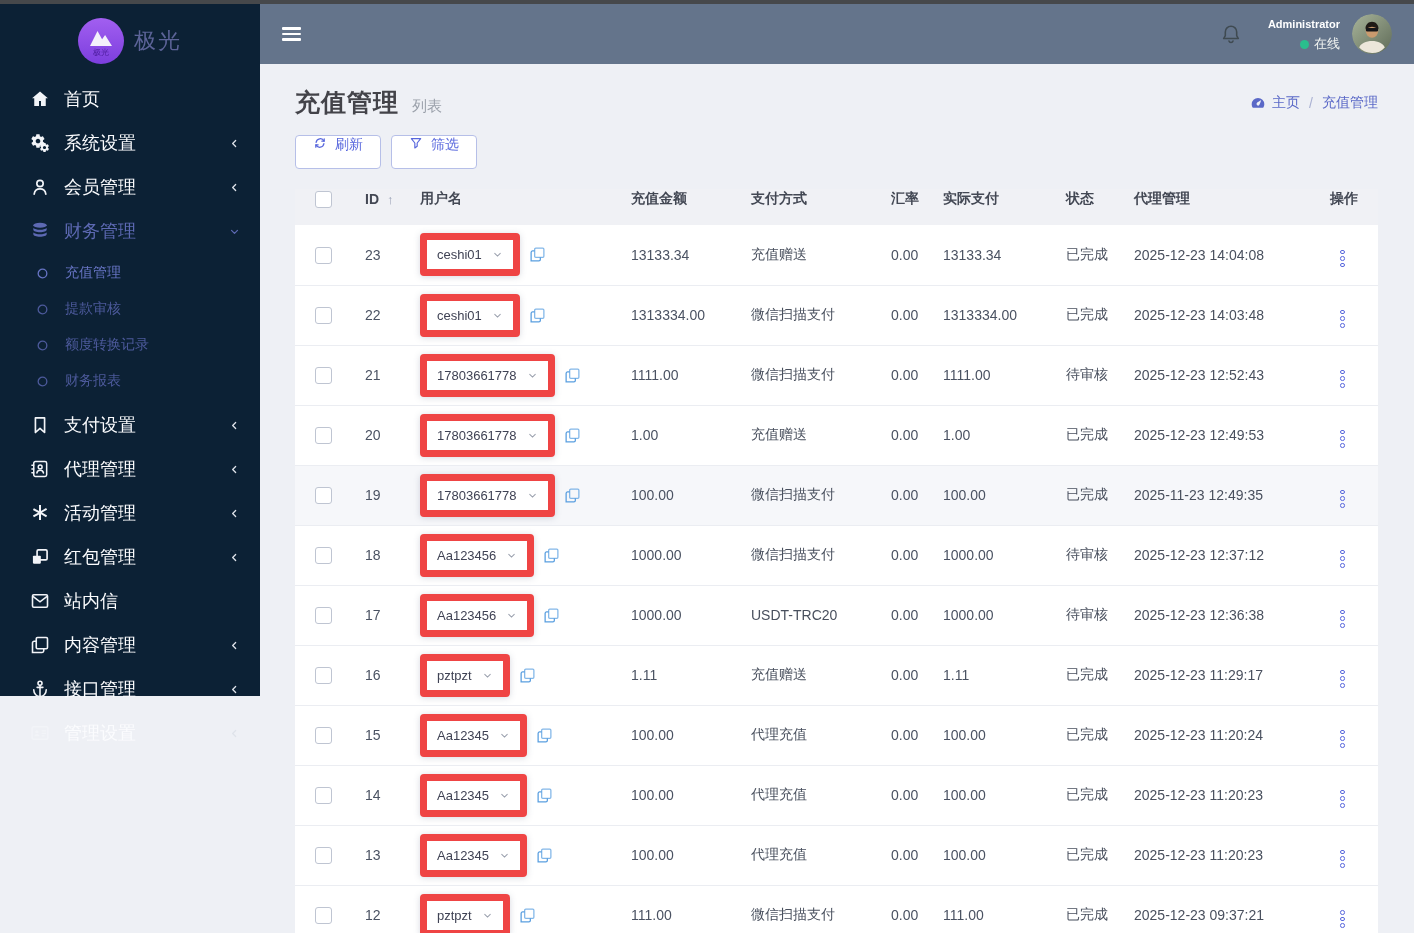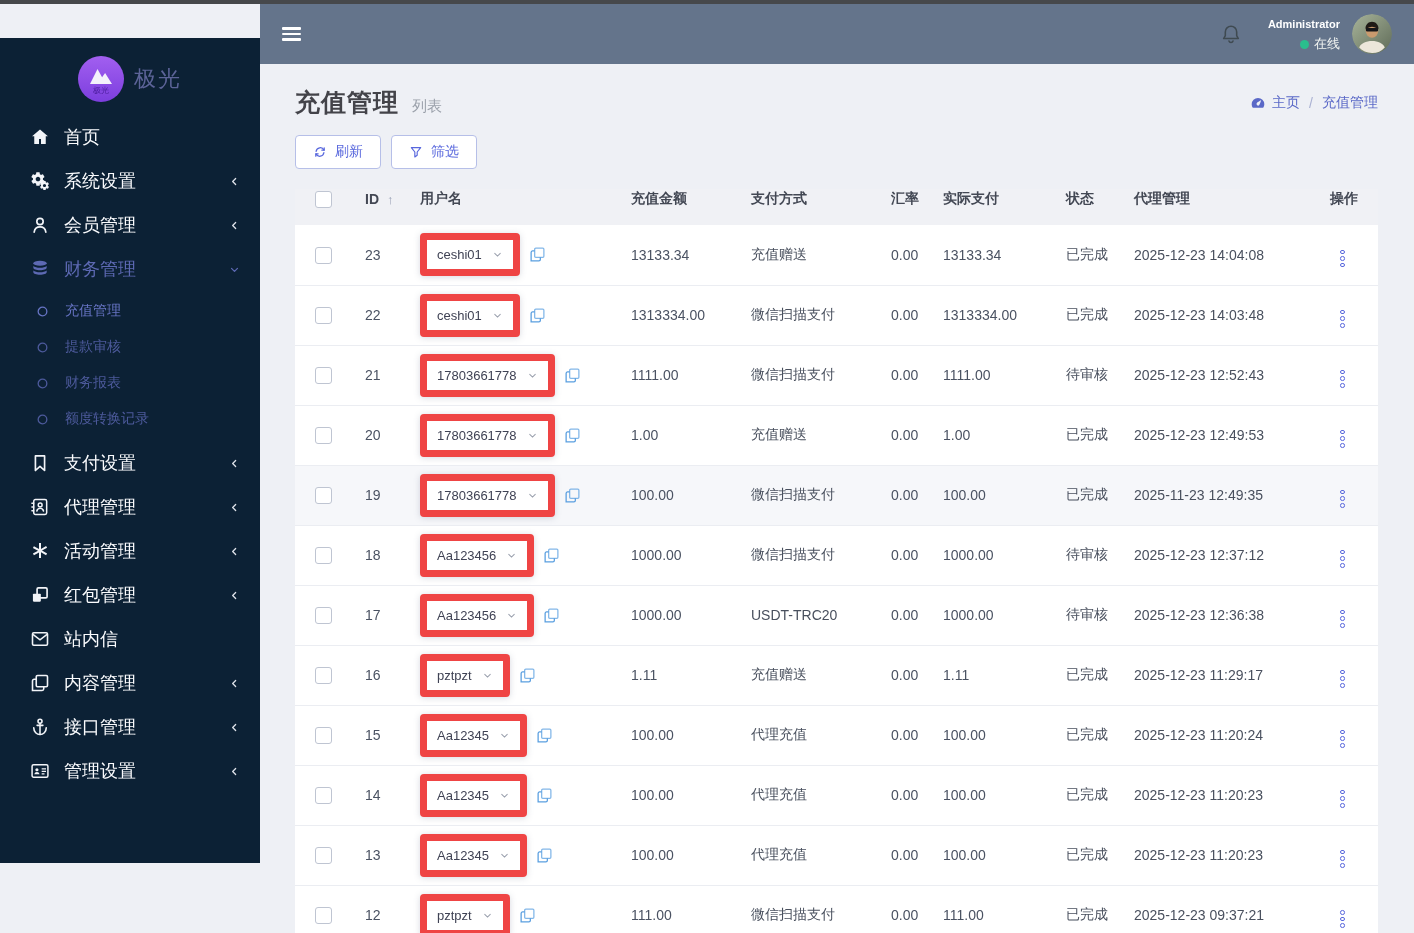--- a/index.html
+++ b/index.html
@@ -5,21 +5,21 @@
   * { box-sizing: border-box; margin: 0; padding: 0; }
   html,body { width:1414px; height:933px; overflow:hidden; }
   body {
     font-family: "Liberation Sans","DejaVu Sans",sans-serif;
     background:#eef0f5; font-size:14px; color:#46505f;
   }
   .top-strip { position:absolute; top:0; left:0; width:1414px; height:4px; background:#46484b; z-index:60; }
   .app { display:flex; width:1414px; height:933px; }
 
   
-  .sidebar { width:260px; height:825px; background:#0c2135; flex:0 0 260px; padding-top:4px;margin-top:38px; }
+  .sidebar { width:260px; height:696px; background:#0c2135; flex:0 0 260px; padding-top:4px; }
   .brand { height:73px; display:flex; align-items:center; justify-content:center; cursor:pointer; }
   .brand-logo { width:46px; height:46px; display:inline-block; }
   .brand-logo svg { width:46px; height:46px; display:block; }
   .brand-name { color:#5c6398; font-size:22px; margin-left:10px; letter-spacing:2px; }
 
   .menu-item { height:44px; display:flex; align-items:center; padding:0 20px 0 30px; cursor:pointer; }
   .mi-icon { width:20px; height:20px; color:#f2f4f8; flex:0 0 20px; }
   .mi-icon svg { width:20px; height:20px; display:block; }
   .mi-label { color:#fbfcfe; font-size:18px; margin-left:14px; flex:1; }
   .mi-arrow { width:11px; height:11px; color:#dfe3ea; }
@@ -55,21 +55,21 @@
   .page-title { font-size:25px; font-weight:bold; color:#434349; letter-spacing:1px; }
   .page-subtitle { font-size:15px; color:#9aa0aa; margin-left:13px; }
   .breadcrumb { display:flex; align-items:center; color:#5a68c7; font-size:14px; }
   .bc-icon { width:16px; height:16px; margin-right:6px; }
   .bc-icon svg { width:16px; height:16px; display:block; }
   .bc-link { cursor:pointer; text-decoration:none; color:#5a68c7; }
   .bc-sep { margin:0 9px; color:#aab1d2; }
 
   .toolbar { margin-top:16px; display:flex; }
   .btn { height:34px; background:#fff; border:1px solid #b6bfe8; border-radius:4px; color:#5867dd;
-         font-size:14px; font-family:inherit; display:inline-flex; align-items:center; padding:0 17px; cursor:pointer; margin-right:10px; }
+         font-size:14px; font-family:inherit; display:inline-flex; padding:0 17px; cursor:pointer; margin-right:10px; }
   .btn-icon { width:14px; height:14px; margin-right:8px; display:inline-block; }
   .btn-icon svg { width:14px; height:14px; display:block; }
 
   .card { margin-top:20px; background:#fff; border-radius:4px; width:1083px; }
   table { width:100%; border-collapse:collapse; table-layout:fixed; }
   thead tr { background:#f0f1f5; }
   th { height:36px; text-align:left; font-size:14px; font-weight:bold; color:#434854; padding:0 0 16px 20px; }
   th.col-cb, td.col-cb { padding-left:20px; }
   .sort { color:#98a0b5; font-weight:normal; margin-left:8px; font-size:13px; }
   td { height:60px; font-size:14px; color:#49505e; padding:0 0 0 20px; background:#fff; }
@@ -183,29 +183,29 @@
               </svg>
             </span>
     <span class="smi-label">提款审核</span>
   </div>
           <div class="submenu-item">
     <span class="smi-icon">
               <svg viewBox="0 0 24 24">
                 <circle cx="12" cy="12" r="8" fill="none" stroke="currentColor" stroke-width="2.4"></circle>
               </svg>
             </span>
-    <span class="smi-label">财务报表</span>
+    <span class="smi-label">额度转换记录</span>
   </div>
           <div class="submenu-item">
     <span class="smi-icon">
               <svg viewBox="0 0 24 24">
                 <circle cx="12" cy="12" r="8" fill="none" stroke="currentColor" stroke-width="2.4"></circle>
               </svg>
             </span>
-    <span class="smi-label">额度转换记录</span>
+    <span class="smi-label">财务报表</span>
   </div>
         </div>
         <div class="menu-item">
     <span class="mi-icon">
             <svg viewBox="0 0 24 24" fill="none" stroke="currentColor" stroke-width="2" stroke-linejoin="round">
               <path d="M6.5 3.5h11V21L12 16l-5.5 5z"></path>
             </svg>
           </span>
     <span class="mi-label">支付设置</span>
     <span class="mi-arrow">

